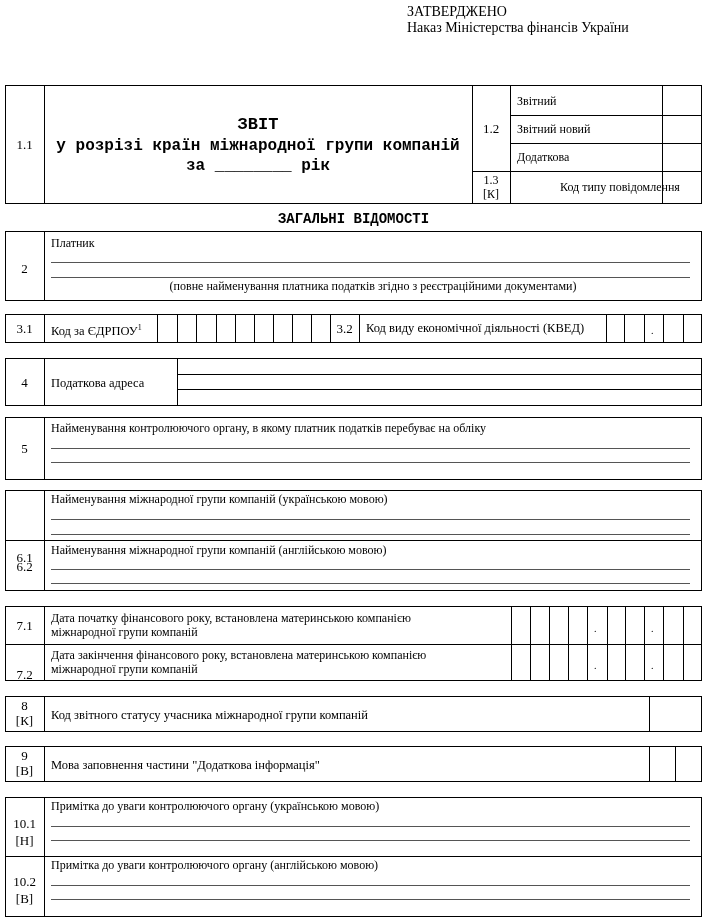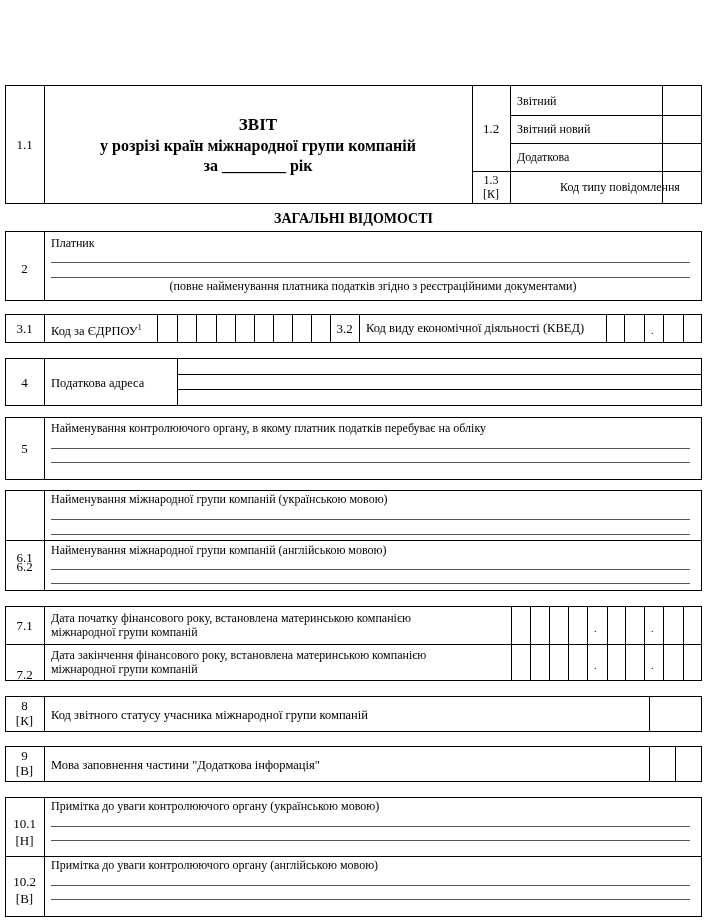--- a/index.html
+++ b/index.html
@@ -6,29 +6,31 @@
   body { width:707px; height:922px; position:relative; font-family:"Liberation Serif", serif; color:#000; overflow:hidden; }
   .abs { position:absolute; }
   .approved { left:407px; top:4px; font-size:14px; line-height:16px; }
   .box { position:absolute; border:1.5px solid #000; box-sizing:border-box; }
   .vl { position:absolute; width:0; border-left:1px solid #000; }
   .hl { position:absolute; height:0; border-top:1px solid #000; }
   .num { position:absolute; text-align:center; font-size:13px; line-height:15px; }
   .lbl { position:absolute; font-size:12.5px; line-height:14px; white-space:nowrap; }
   .sm { font-size:12px; }
   .uline { position:absolute; height:0; border-top:1px solid #555; }
-  .title { position:absolute; text-align:center; font-weight:bold; }
+  .title { position:absolute; text-align:center; font-weight:bold;font-family:Liberation Mono, monospace; }
   .cell { position:absolute; box-sizing:border-box; }
   .dot { position:absolute; font-size:10px; line-height:10px; }
   sup { font-size:8px; }
 </style>
 </head>
 <body>
 
 <div class="abs approved">
+  <div>ЗАТВЕРДЖЕНО</div>
+  <div>Наказ Міністерства фінансів України</div>
 </div>
 
 <div class="box" style="left:5px;top:85px;width:697px;height:119px;"></div>
 <div class="vl" style="left:44px;top:85px;height:119px;"></div>
 <div class="vl" style="left:472px;top:85px;height:119px;"></div>
 <div class="vl" style="left:510px;top:85px;height:119px;"></div>
 <div class="vl" style="left:662px;top:85px;height:119px;"></div>
 <div class="hl" style="left:510px;top:115px;width:192px;"></div>
 <div class="hl" style="left:510px;top:143px;width:192px;"></div>
 <div class="hl" style="left:472px;top:171px;width:230px;"></div>

